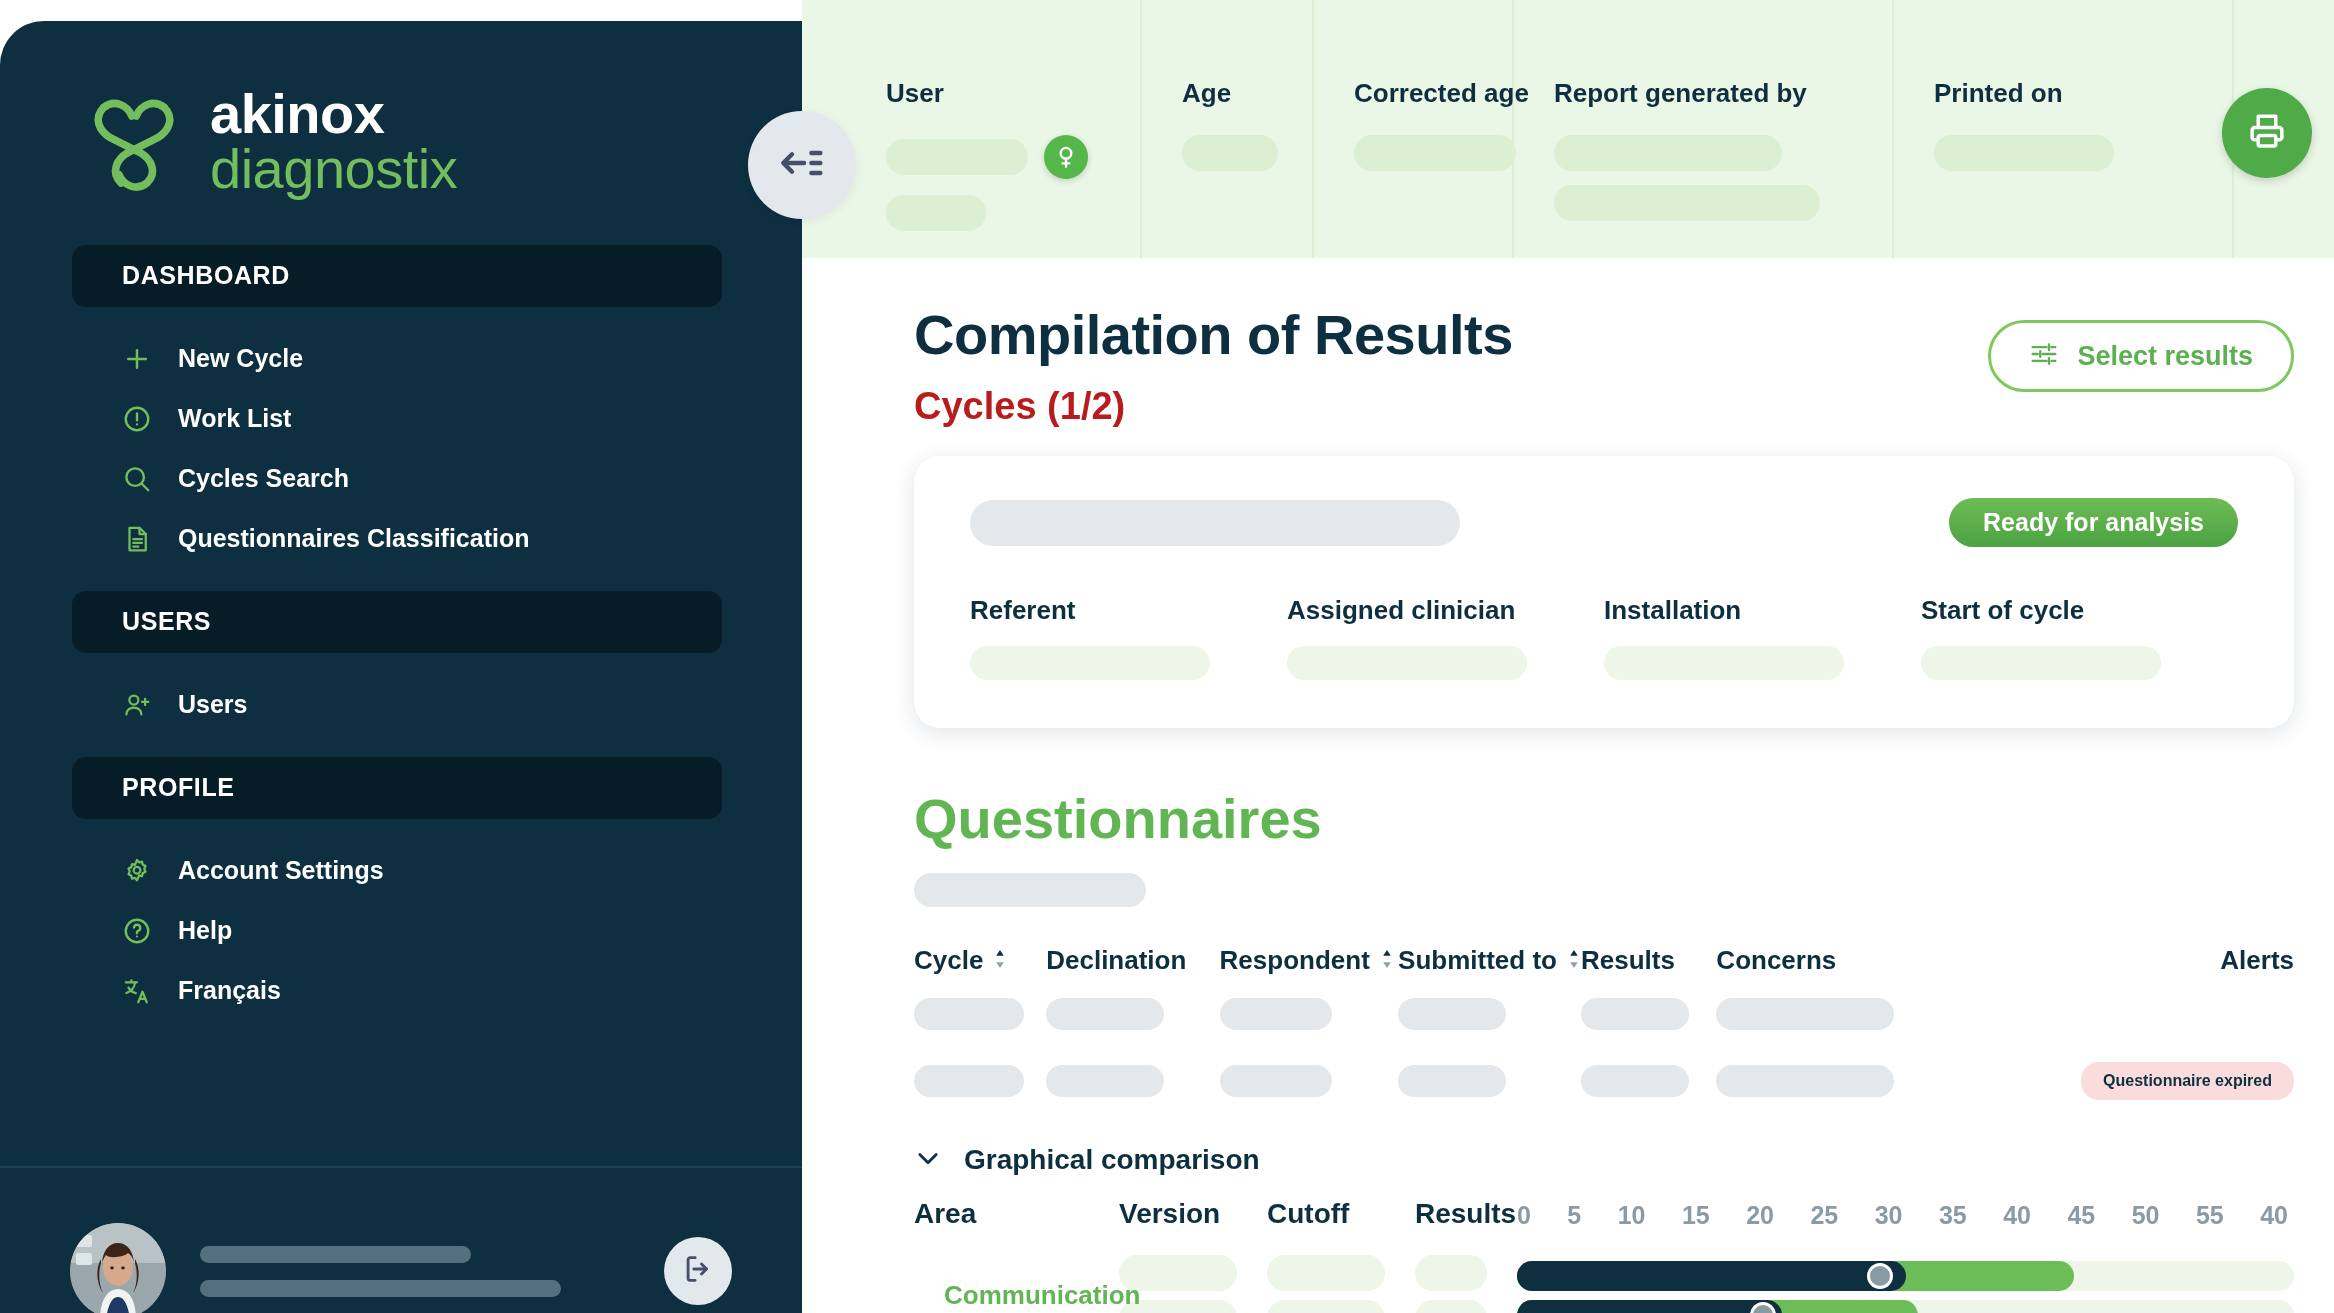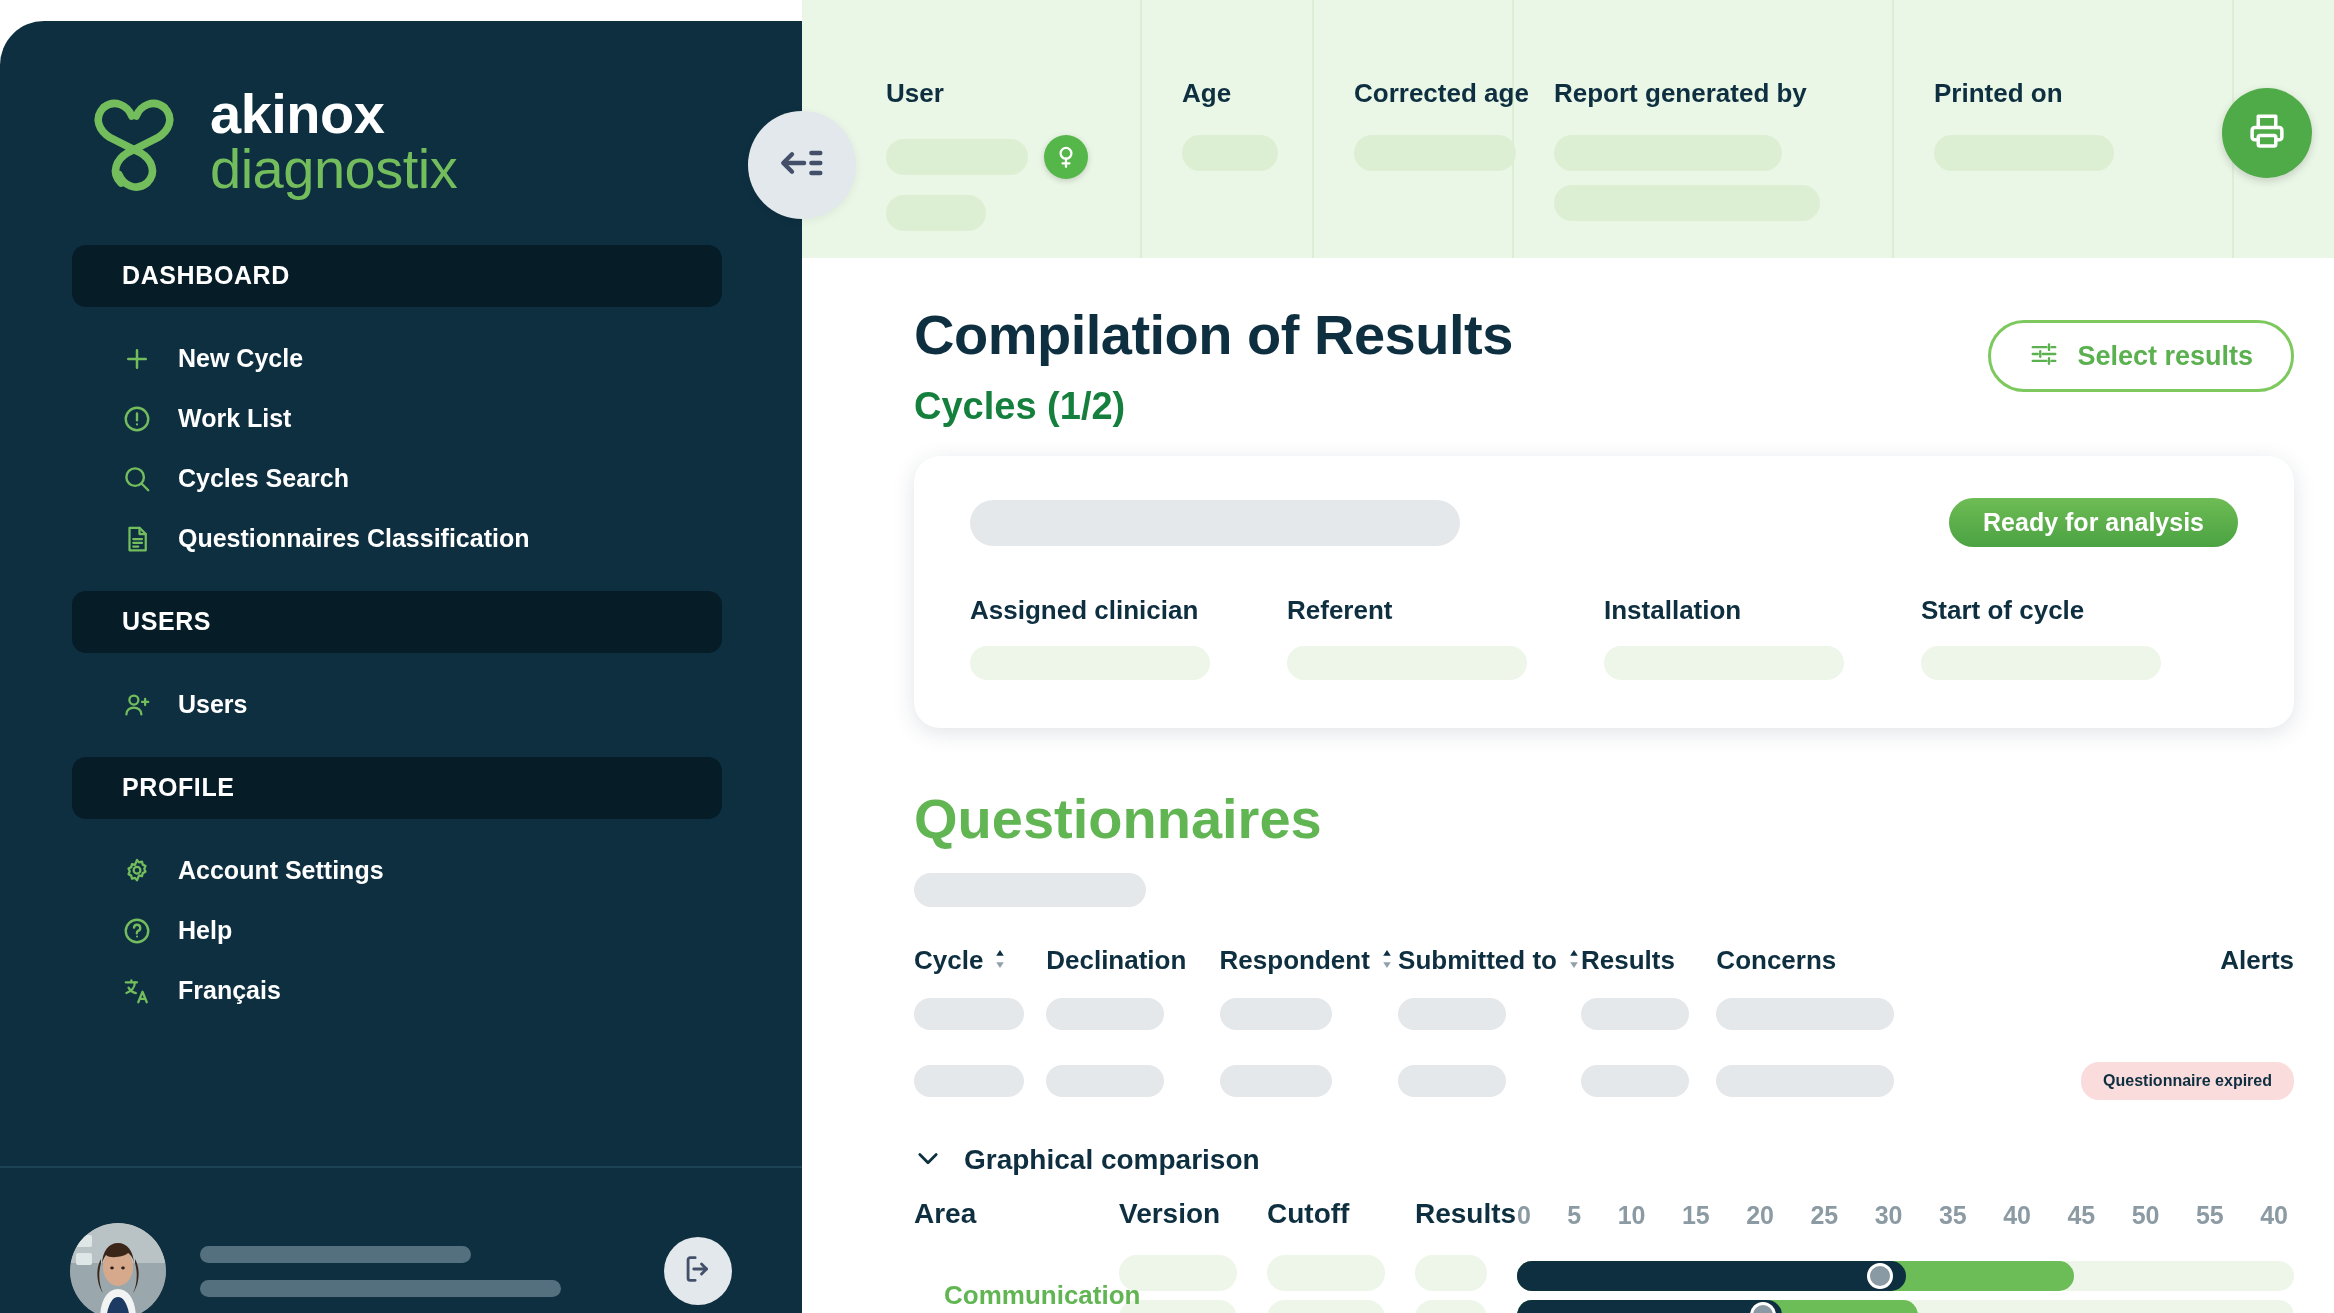--- a/index.html
+++ b/index.html
@@ -117,21 +117,21 @@
     background: #4faa48;
     display: flex; align-items: center; justify-content: center;
     cursor: pointer; box-shadow: 0 3px 9px rgba(0,0,0,0.16);
   }
 
   .content { padding: 0 0 0 0; position: relative; }
 
   .page-head { display: flex; align-items: flex-start; padding: 44px 84px 0 112px; }
   .page-head-left { flex: 1 1 auto; }
   .page-title { font-size: 56px; font-weight: 700; color: #0e2f40; letter-spacing: -0.5px; }
-  .page-sub { font-size: 38px; font-weight: 700; color: #15803d; margin-top: 18px; }
+  .page-sub { font-size: 38px; font-weight: 700; color: #b91c1c; margin-top: 18px; }
   .select-results-btn {
     margin-top: 18px;
     display: inline-flex; align-items: center; gap: 18px;
     border: 3px solid #7dc95e; border-radius: 36px;
     padding: 16px 38px;
     background: #ffffff; cursor: pointer;
   }
   .select-results-btn .sr-lbl { font-size: 27px; font-weight: 700; color: #5bb04f; }
 
   .cycle-card {
@@ -457,25 +457,25 @@
         </div>
       </div>
 
       <section class="cycle-card">
         <div class="cc-top">
           <div class="cc-ph-big"></div>
           <div class="status-pill">Ready for analysis</div>
         </div>
         <div class="cc-fields">
           <div class="cc-field">
-            <div class="ccf-label">Assigned clinician</div>
+            <div class="ccf-label">Referent</div>
             <div class="ccf-ph"></div>
           </div>
           <div class="cc-field">
-            <div class="ccf-label">Referent</div>
+            <div class="ccf-label">Assigned clinician</div>
             <div class="ccf-ph"></div>
           </div>
           <div class="cc-field">
             <div class="ccf-label">Installation</div>
             <div class="ccf-ph"></div>
           </div>
           <div class="cc-field">
             <div class="ccf-label">Start of cycle</div>
             <div class="ccf-ph"></div>
           </div>

